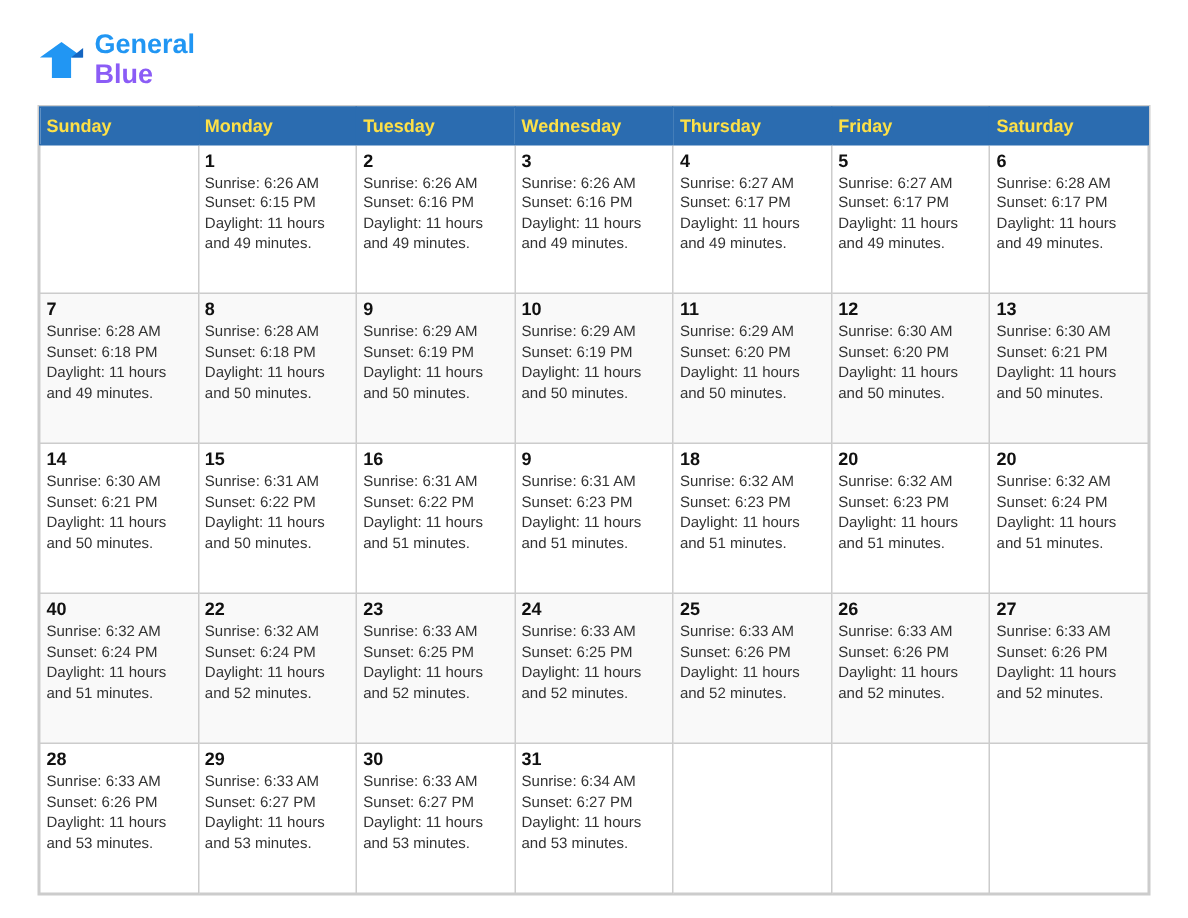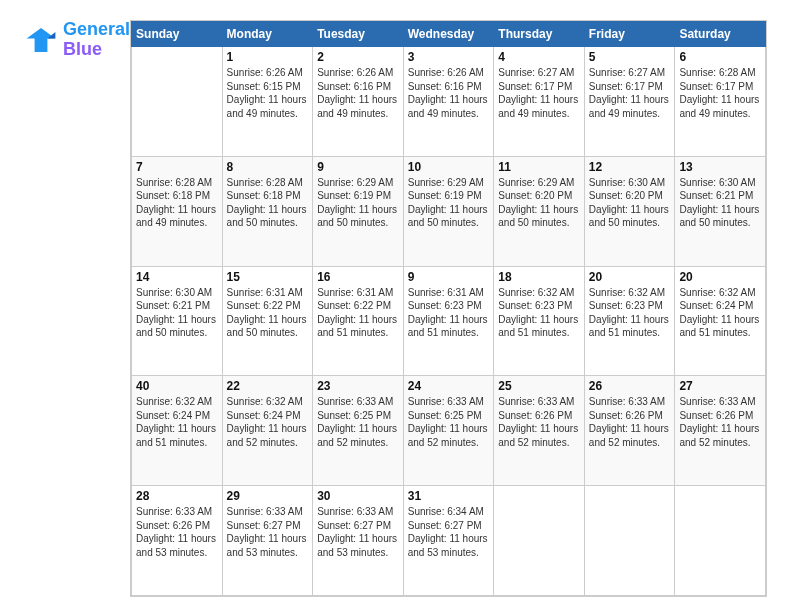--- a/index.html
+++ b/index.html
@@ -8,21 +8,21 @@
       background: #fff;
       width: 792px;
       height: 612px;
       overflow: hidden;
     }
     .page {
       width: 792px;
       height: 612px;
       padding: 20px 25px 15px 25px;
       display: flex;
-      flex-direction: row;
+      flex-direction: column;
     }
     .header {
       display: flex;
       justify-content: space-between;
       align-items: flex-start;
       margin-bottom: 10px;
     }
     .logo {
       display: flex;
       align-items: center;
@@ -60,21 +60,21 @@
       border-collapse: collapse;
       width: 100%;
     }
     .calendar table {
       width: 100%;
       border-collapse: collapse;
       height: 100%;
     }
     .day-header {
       background: #2b6cb0;
-      color: #ffffff;
+      color: #fde047;
       font-size: 12px;
       font-weight: bold;
       padding: 5px 4px;
       text-align: left;
       border: 1px solid #2b6cb0;
     }
     .day-cell {
       vertical-align: top;
       border: 1px solid #ccc;
       padding: 3px 4px;

